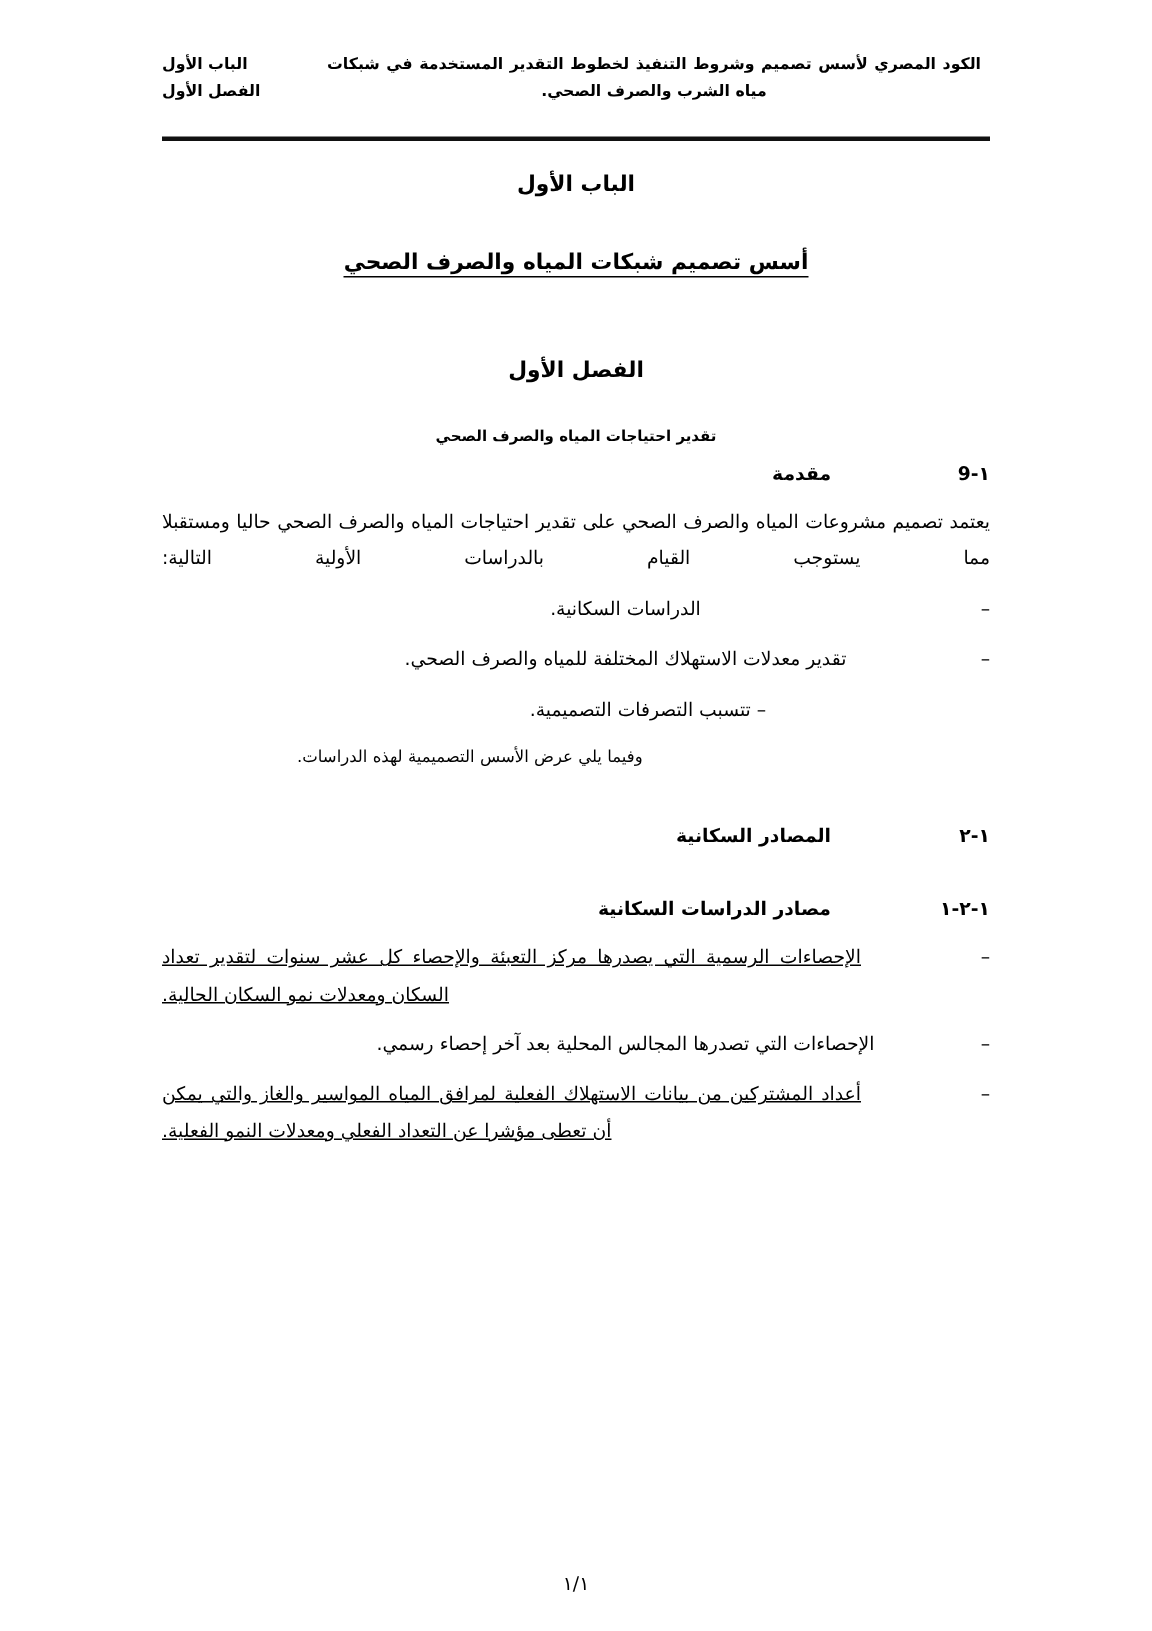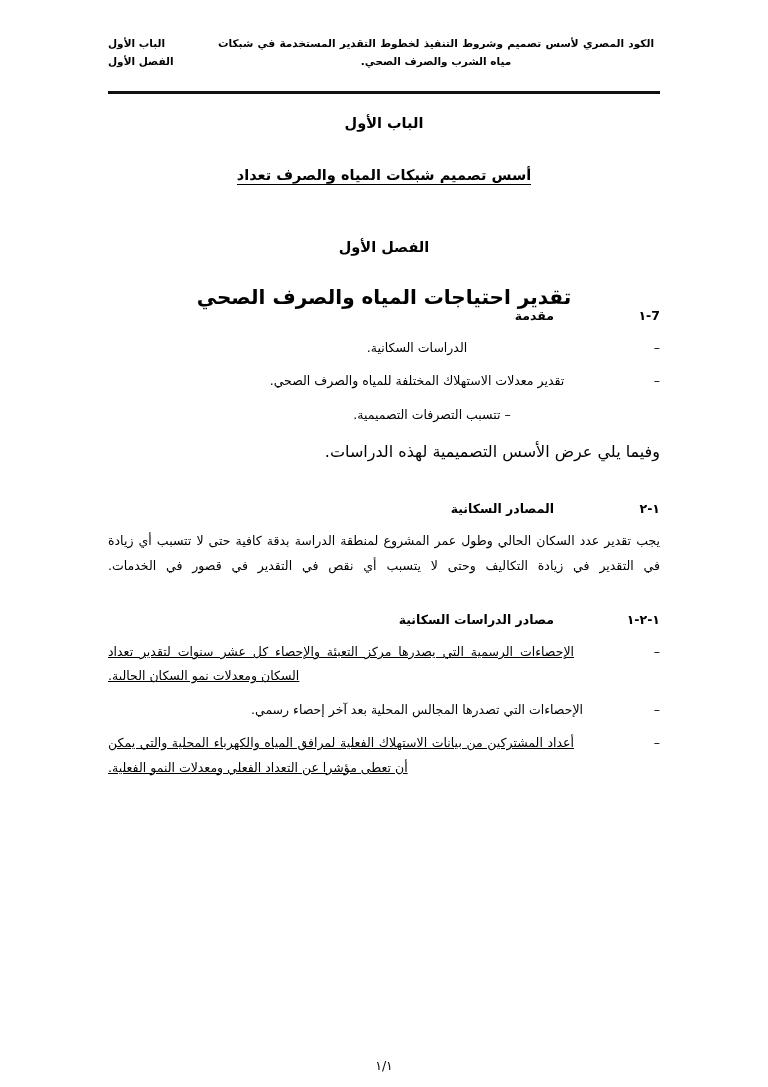--- a/index.html
+++ b/index.html
@@ -92,21 +92,21 @@
   }
 
   .fasl-title {
     font-size: 14.5px;
     font-weight: bold;
     line-height: 1.1;
     margin: 56px 0 0 0;
   }
 
   .fasl-subtitle {
-    font-size: 20px;
+    font-size: 10px;
     font-weight: bold;
     line-height: 1.1;
     margin: 30px 0 0 0;
   }
 
   
   .content {
     position: absolute;
     top: 308px;
     right: 108px;
@@ -205,31 +205,31 @@
     text-align-last: left;
     text-decoration: underline;
   }
 
   .list-item.inline-dash .dash {
     width: 0;
   }
 
   
   .note {
-    font-size: 16px;
+    font-size: 11px;
     line-height: 1.95;
-    text-align: right;
+    text-align: left;
     margin: 9px 0 0 0;
     padding-left: 90px;
   }
 
   
   .footer {
     position: absolute;
-    bottom: 14px;
+    bottom: 24px;
     right: 0;
     left: 0;
     text-align: center;
     font-size: 12.5px;
   }
 </style>
 </head>
 <body>
 
 <div class="page">
@@ -239,32 +239,33 @@
     <div class="header-chapter">
       <div>الباب الأول</div>
       <div>الفصل الأول</div>
     </div>
   </div>
 
   <div class="header-rule"></div>
 
   <div class="titles">
     <p class="bab-title">الباب الأول</p>
-    <p class="bab-subtitle"><span>أسس تصميم شبكات المياه والصرف تعداد</span></p>
+    <p class="bab-subtitle"><span>أسس تصميم شبكات المياه والصرف الصحي</span></p>
     <p class="fasl-title">الفصل الأول</p>
     <p class="fasl-subtitle">تقدير احتياجات المياه والصرف الصحي</p>
   </div>
 
   <div class="content">
 
     <div class="section">
       <div class="sec-head">
-        <div class="sec-num">7-١</div>
+        <div class="sec-num">١-9</div>
         <div class="sec-label">مقدمة</div>
       </div>
+      <p class="para justified-last">يعتمد تصميم مشروعات المياه والصرف الصحي على تقدير احتياجات المياه والصرف الصحي حاليا ومستقبلا مما يستوجب القيام بالدراسات الأولية التالية:</p>
       <ul class="list">
         <li class="list-item">
           <span class="dash">–</span>
           <span class="item-text center">الدراسات السكانية.</span>
         </li>
         <li class="list-item">
           <span class="dash">–</span>
           <span class="item-text center">تقدير معدلات الاستهلاك المختلفة للمياه والصرف الصحي.</span>
         </li>
         <li class="list-item inline-dash">
@@ -273,40 +274,39 @@
         </li>
       </ul>
       <p class="note">وفيما يلي عرض الأسس التصميمية لهذه الدراسات.</p>
     </div>
 
     <div class="section">
       <div class="sec-head">
         <div class="sec-num">١-٢</div>
         <div class="sec-label">المصادر السكانية</div>
       </div>
-      <p class="para justified-last">يجب تقدير عدد السكان الحالي وطول عمر المشروع لمنطقة الدراسة بدقة كافية حتى لا تتسبب أي زيادة في التقدير في زيادة التكاليف وحتى لا يتسبب أي نقص في التقدير في قصور في الخدمات.</p>
     </div>
 
     <div class="section">
       <div class="sec-head">
         <div class="sec-num">١-٢-١</div>
         <div class="sec-label">مصادر الدراسات السكانية</div>
       </div>
       <ul class="list">
         <li class="list-item">
           <span class="dash">–</span>
           <span class="item-text wrap">الإحصاءات الرسمية التي يصدرها مركز التعبئة والإحصاء كل عشر سنوات لتقدير تعداد السكان ومعدلات نمو السكان الحالية.</span>
         </li>
         <li class="list-item">
           <span class="dash">–</span>
           <span class="item-text center">الإحصاءات التي تصدرها المجالس المحلية بعد آخر إحصاء رسمي.</span>
         </li>
         <li class="list-item">
           <span class="dash">–</span>
-          <span class="item-text wrap">أعداد المشتركين من بيانات الاستهلاك الفعلية لمرافق المياه والكهرباء المحلية والتي يمكن أن تعطى مؤشرا عن التعداد الفعلي ومعدلات النمو الفعلية.</span>
+          <span class="item-text wrap">أعداد المشتركين من بيانات الاستهلاك الفعلية لمرافق المياه المواسير والغاز والتي يمكن أن تعطى مؤشرا عن التعداد الفعلي ومعدلات النمو الفعلية.</span>
         </li>
       </ul>
     </div>
 
   </div>
 
   <div class="footer">
     <span>١/١</span>
   </div>
 

